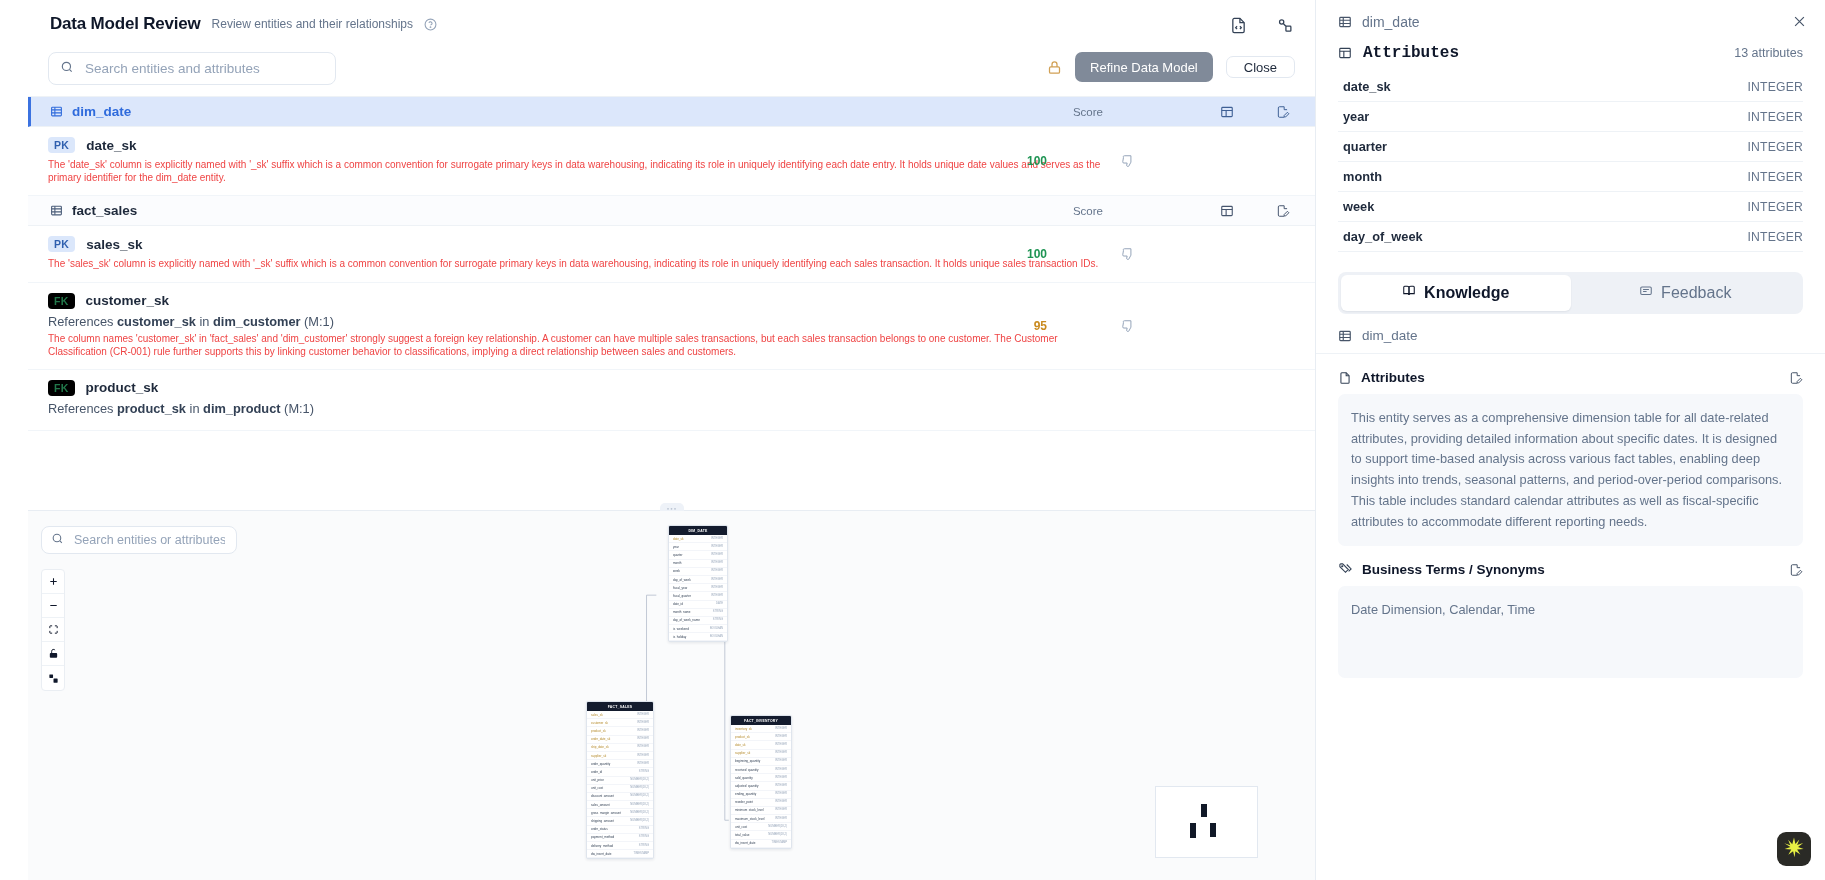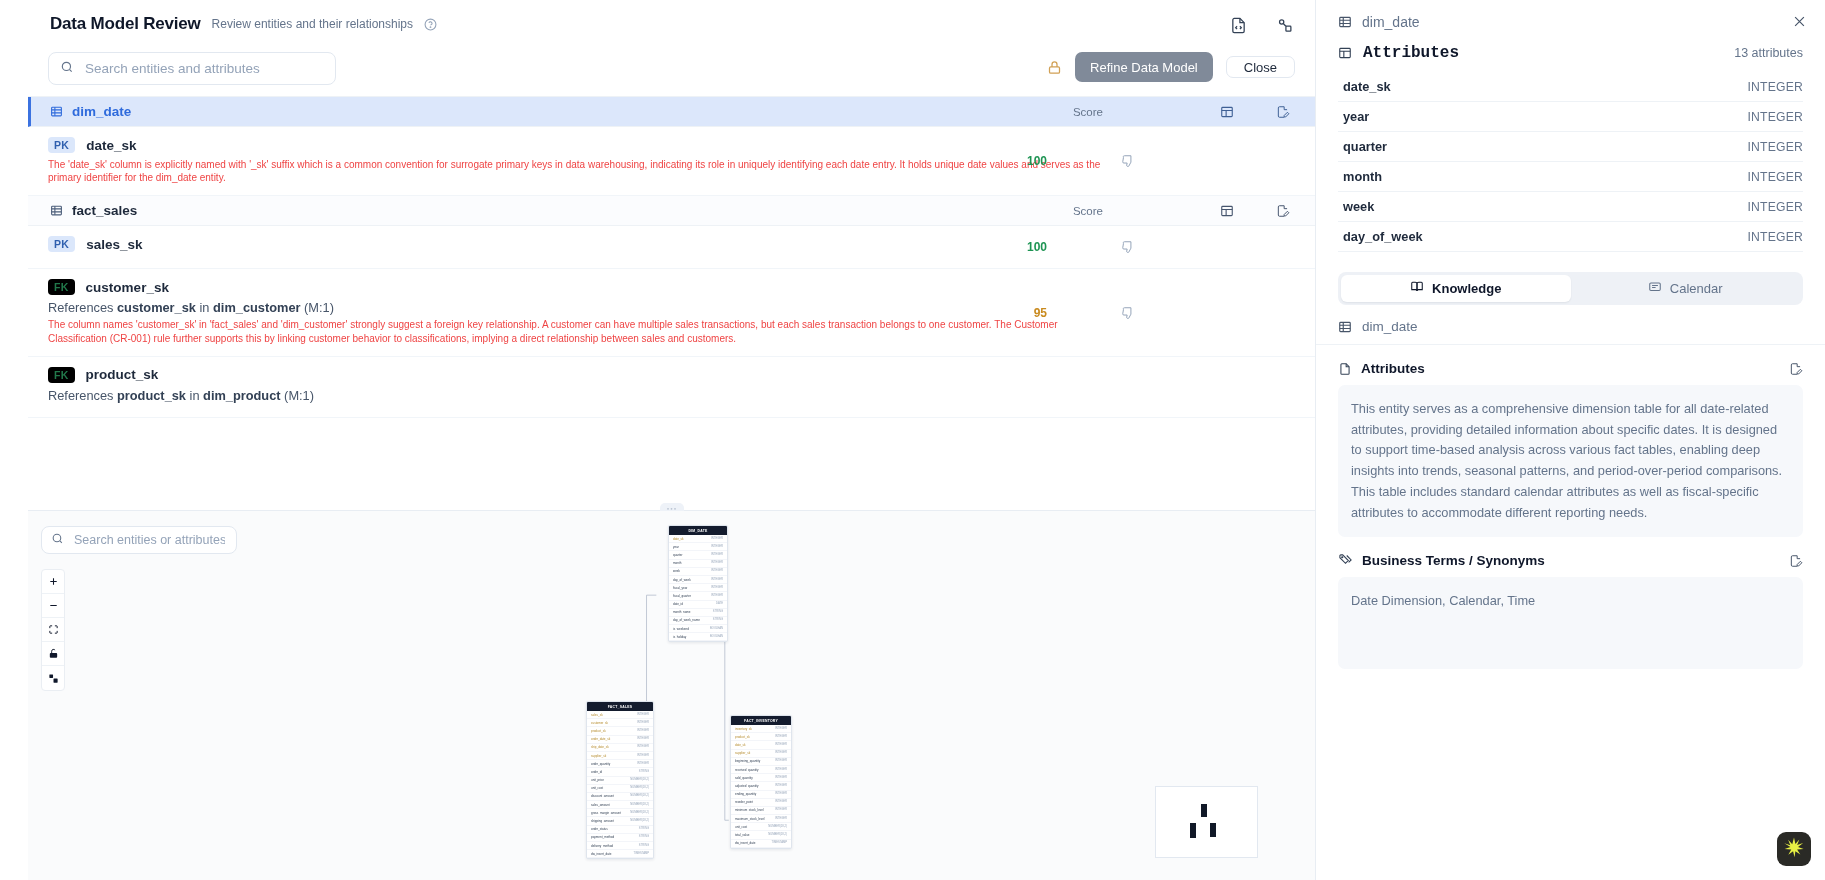--- a/index.html
+++ b/index.html
@@ -164,23 +164,23 @@
   .pn-attr-title { font-size: 16px; font-weight: 700; color: #0f172a; font-family: Liberation Mono, monospace; }
   .pn-attr-count { position: absolute; right: 22px; font-size: 12.5px; color: #64748b; }
 
   .attr-list { margin: 10px 22px 0 22px; max-height: 188px; overflow: hidden; }
   .attr-item { display: flex; justify-content: space-between; align-items: center; padding: 7px 0 7px 5px; border-bottom: 1px solid #eef2f6; }
   .attr-item .k { font-size: 12.8px; font-weight: 700; color: #1e293b; }
   .attr-item .v { font-size: 12.2px; color: #64748b; letter-spacing: .2px; }
 
   .tabs { margin: 12px 22px 0 22px; background: #eef1f6; border-radius: 8px; padding: 3px; display: flex; }
   .tab {
-    flex: 1; height: 27px; border-radius: 6px;
+    flex: 1; height: 36px; border-radius: 6px;
     display: flex; align-items: center; justify-content: center; gap: 8px;
-    font-size: 13px; color: #64748b; cursor: pointer;
+    font-size: 16px; color: #64748b; cursor: pointer;
   }
   .tab.active { background: #fff; color: #0f172a; font-weight: 700; box-shadow: 0 1px 2px rgba(15,23,42,.07); }
   .tab svg { flex: none; }
 
   .pn-sub { display: flex; align-items: center; gap: 10px; padding: 14px 22px 10px 22px; border-bottom: 1px solid #eef2f6; }
   .pn-sub .tbl-ic { color: #475569; display: inline-flex; }
   .pn-sub-t { font-size: 13.5px; color: #64748b; }
 
   .sec { padding: 16px 22px 0 22px; position: relative; }
   .sec-head { display: flex; align-items: center; gap: 9px; position: relative; margin-bottom: 9px; }
@@ -323,20 +323,21 @@
               </svg>
           </span>
         </span>
       </div>
 
       <div class="attr-row">
         <div class="attr-top">
           <span class="badge pk">PK</span>
           <span class="attr-name">sales_sk</span>
         </div>
+        <div class="attr-desc">The 'sales_sk' column is explicitly named with '_sk' suffix which is a common convention for surrogate primary keys in data warehousing, indicating its role in uniquely identifying each sales transaction. It holds unique sales transaction IDs.</div>
         <span class="attr-score" style="color:#1e9453">100</span>
         <span class="attr-thumb">
           <svg width="14" height="14" viewBox="0 0 24 24" fill="none" stroke="currentColor" stroke-width="1.7">
               <path d="M17 14V3M17 14l-3.5 6.5a2 2 0 0 1-3.7-1.3l.7-3.7H5a2 2 0 0 1-2-2.3l1.2-7A2 2 0 0 1 6.2 3H17"></path>
             </svg>
         </span>
       </div>
 
       <div class="attr-row">
         <div class="attr-top">
@@ -699,21 +700,21 @@
         </span>
         <span>Knowledge</span>
       </div>
       <div class="tab">
         <span>
           <svg width="14" height="14" viewBox="0 0 24 24" fill="none" stroke="currentColor" stroke-width="1.8">
               <rect x="3" y="5" width="18" height="13" rx="2"></rect>
               <path d="M7 9.5h10M7 13h6"></path>
             </svg>
         </span>
-        <span>Calendar</span>
+        <span>Feedback</span>
       </div>
     </div>
 
     <div class="pn-sub">
       <span class="tbl-ic">
         <svg width="14" height="14" viewBox="0 0 24 24" fill="none" stroke="currentColor" stroke-width="2">
             <rect x="3" y="4" width="18" height="16" rx="1.5"></rect>
             <path d="M3 9h18M3 14.5h18M9 4v16"></path>
           </svg>
       </span>

